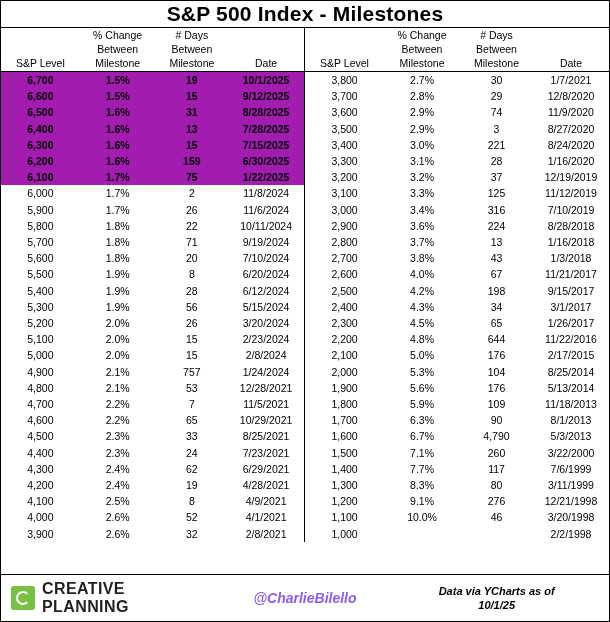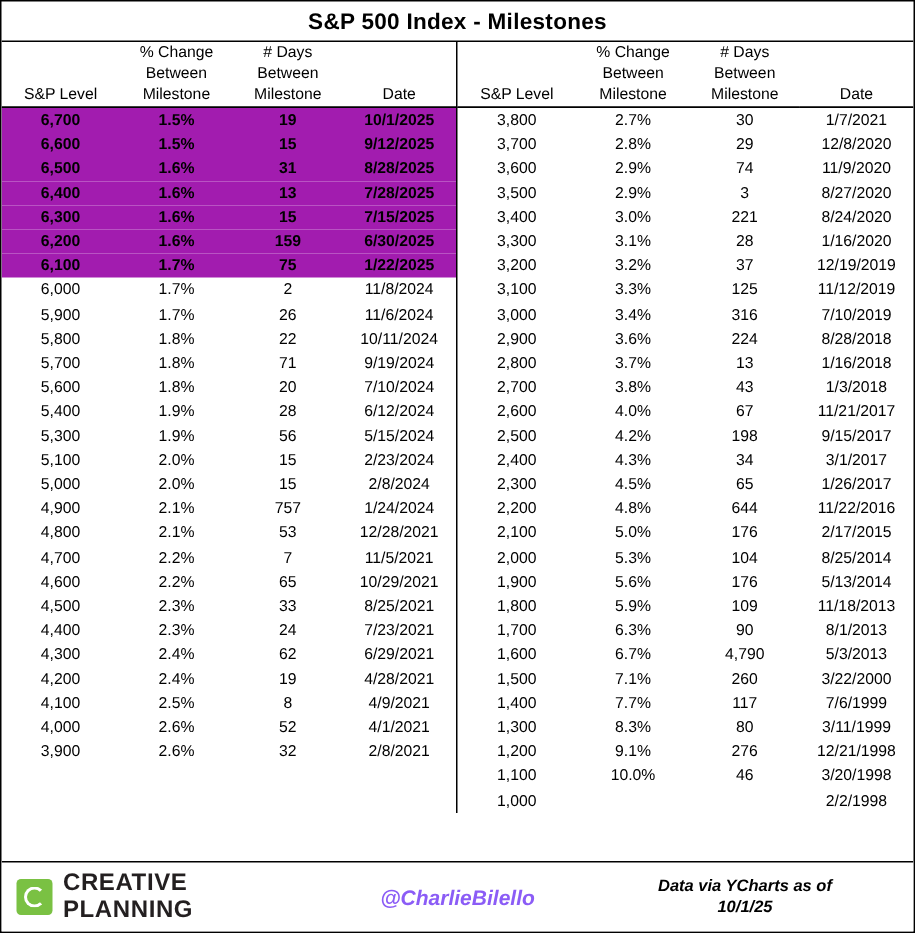--- a/index.html
+++ b/index.html
@@ -20,21 +20,21 @@
     overflow: hidden;
   }
   .title-bar {
     height: 26px;
     border-bottom: 1px solid #000;
     display: flex;
     align-items: center;
     justify-content: center;
   }
   .title-bar .title {
-    font-size: 15px;
+    font-size: 21px;
     font-weight: bold;
     color: #000;
     letter-spacing: 0.2px;
   }
   .tables {
     display: flex;
     width: 100%;
     box-sizing: border-box;
   }
   .half {
@@ -253,30 +253,42 @@
                 <td>71</td>
                 <td>9/19/2024</td>
               </tr>
               <tr>
                 <td>5,600</td>
                 <td>1.8%</td>
                 <td>20</td>
                 <td>7/10/2024</td>
               </tr>
               <tr>
+                <td>5,500</td>
+                <td>1.9%</td>
+                <td>8</td>
+                <td>6/20/2024</td>
+              </tr>
+              <tr>
                 <td>5,400</td>
                 <td>1.9%</td>
                 <td>28</td>
                 <td>6/12/2024</td>
               </tr>
               <tr>
                 <td>5,300</td>
                 <td>1.9%</td>
                 <td>56</td>
                 <td>5/15/2024</td>
+              </tr>
+              <tr>
+                <td>5,200</td>
+                <td>2.0%</td>
+                <td>26</td>
+                <td>3/20/2024</td>
               </tr>
               <tr>
                 <td>5,100</td>
                 <td>2.0%</td>
                 <td>15</td>
                 <td>2/23/2024</td>
               </tr>
               <tr>
                 <td>5,000</td>
                 <td>2.0%</td>

